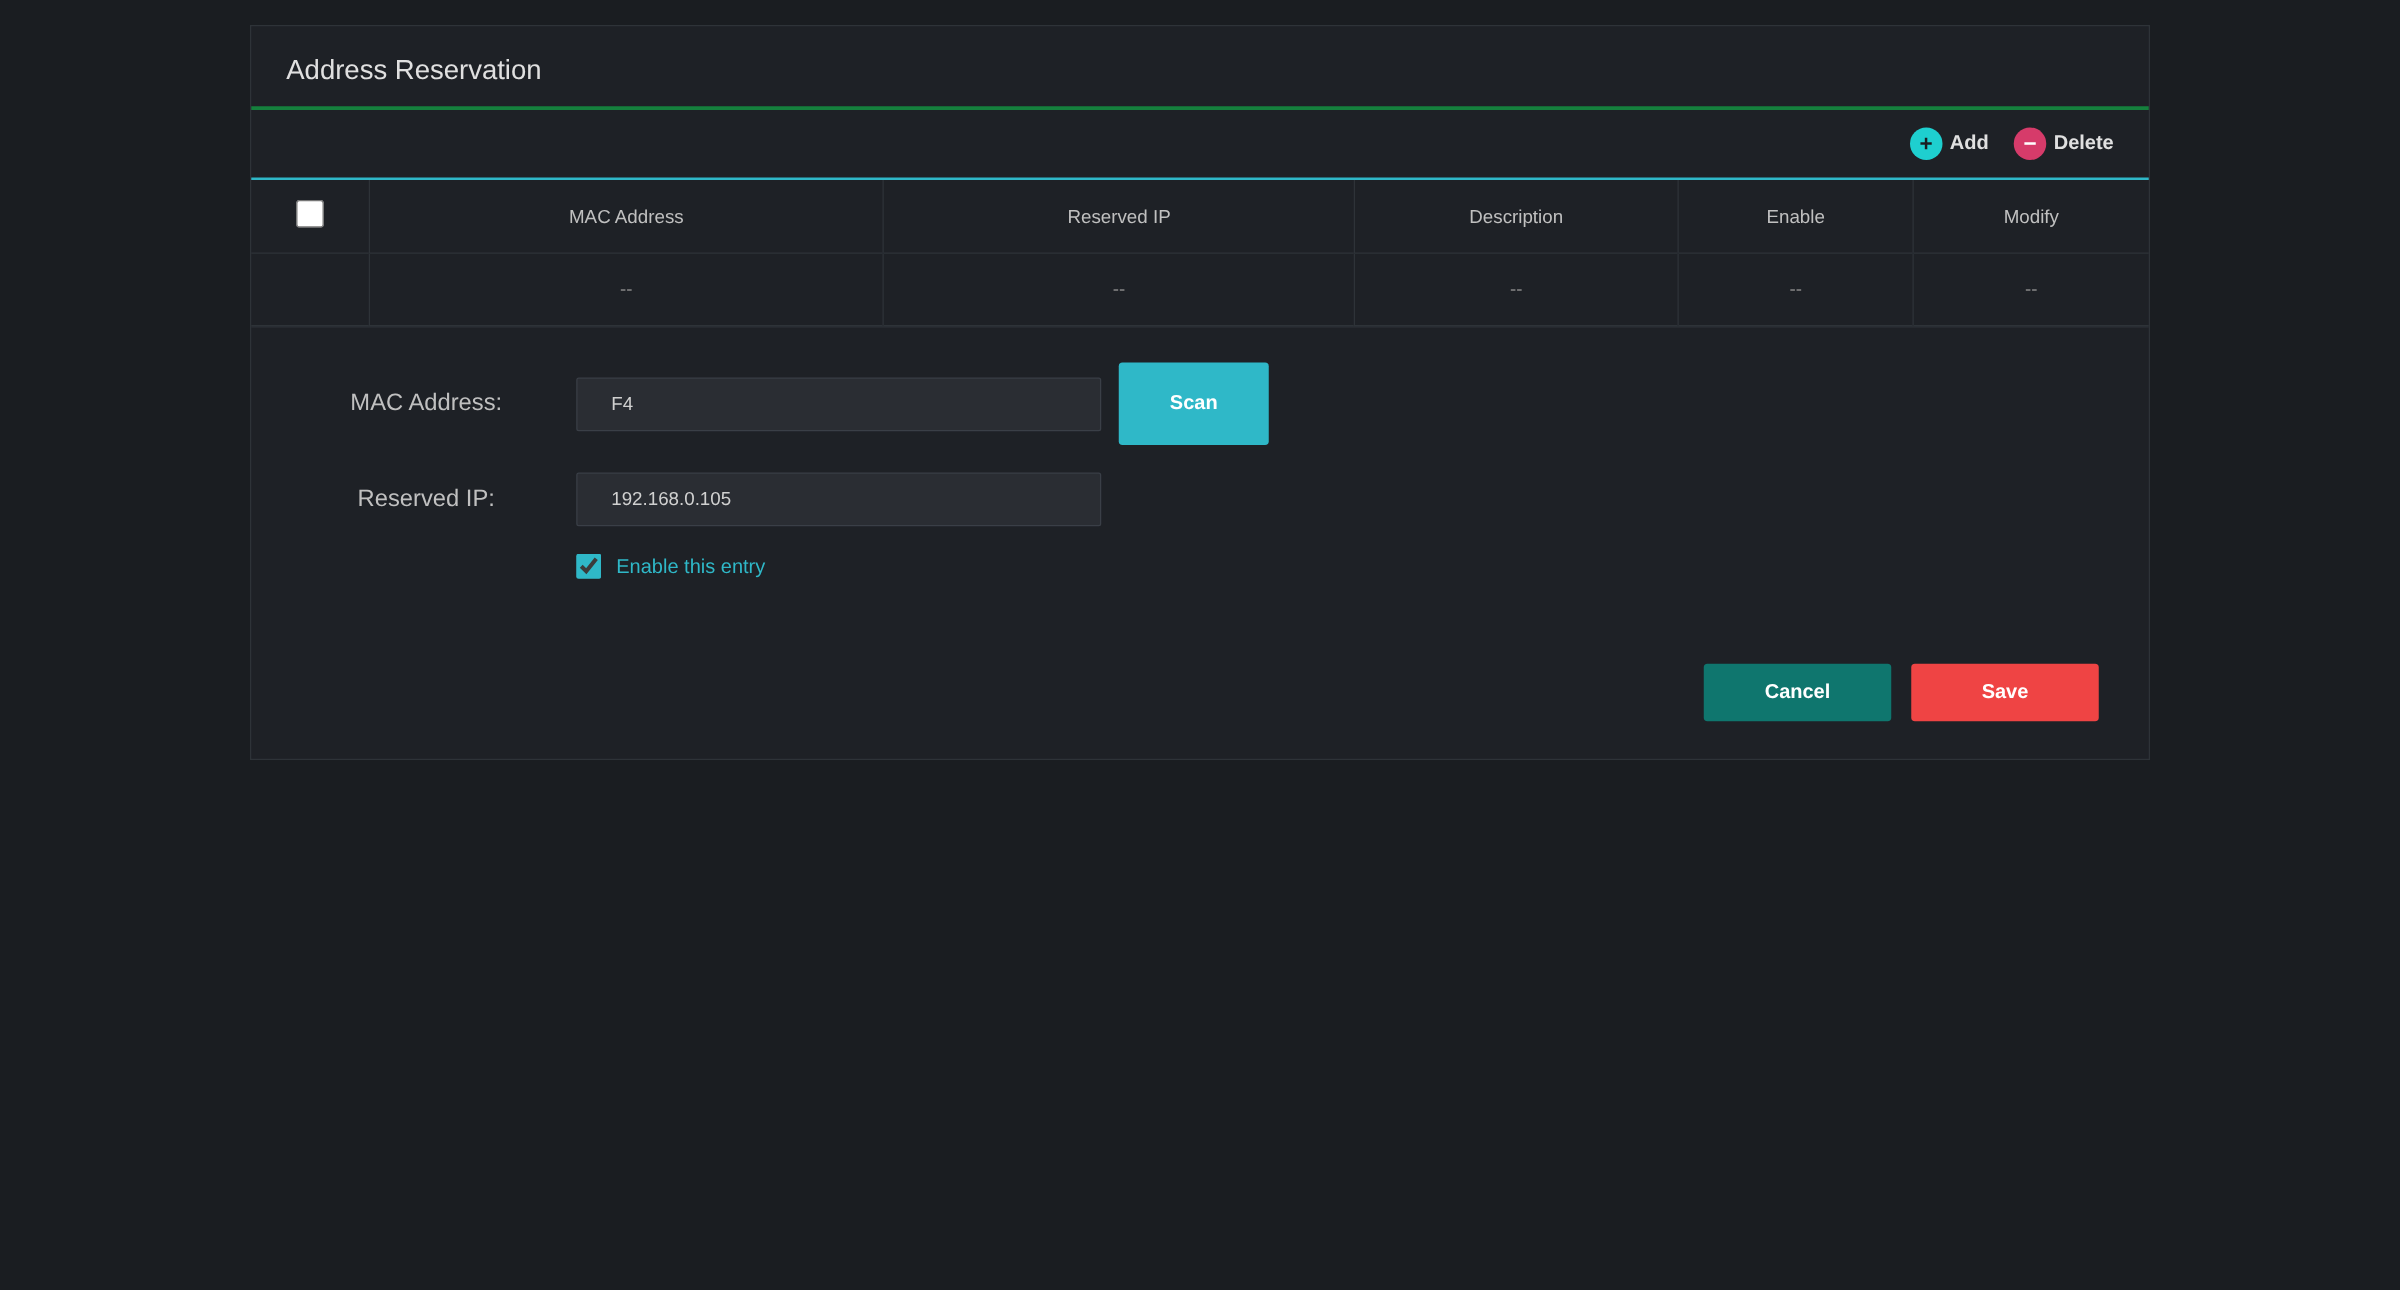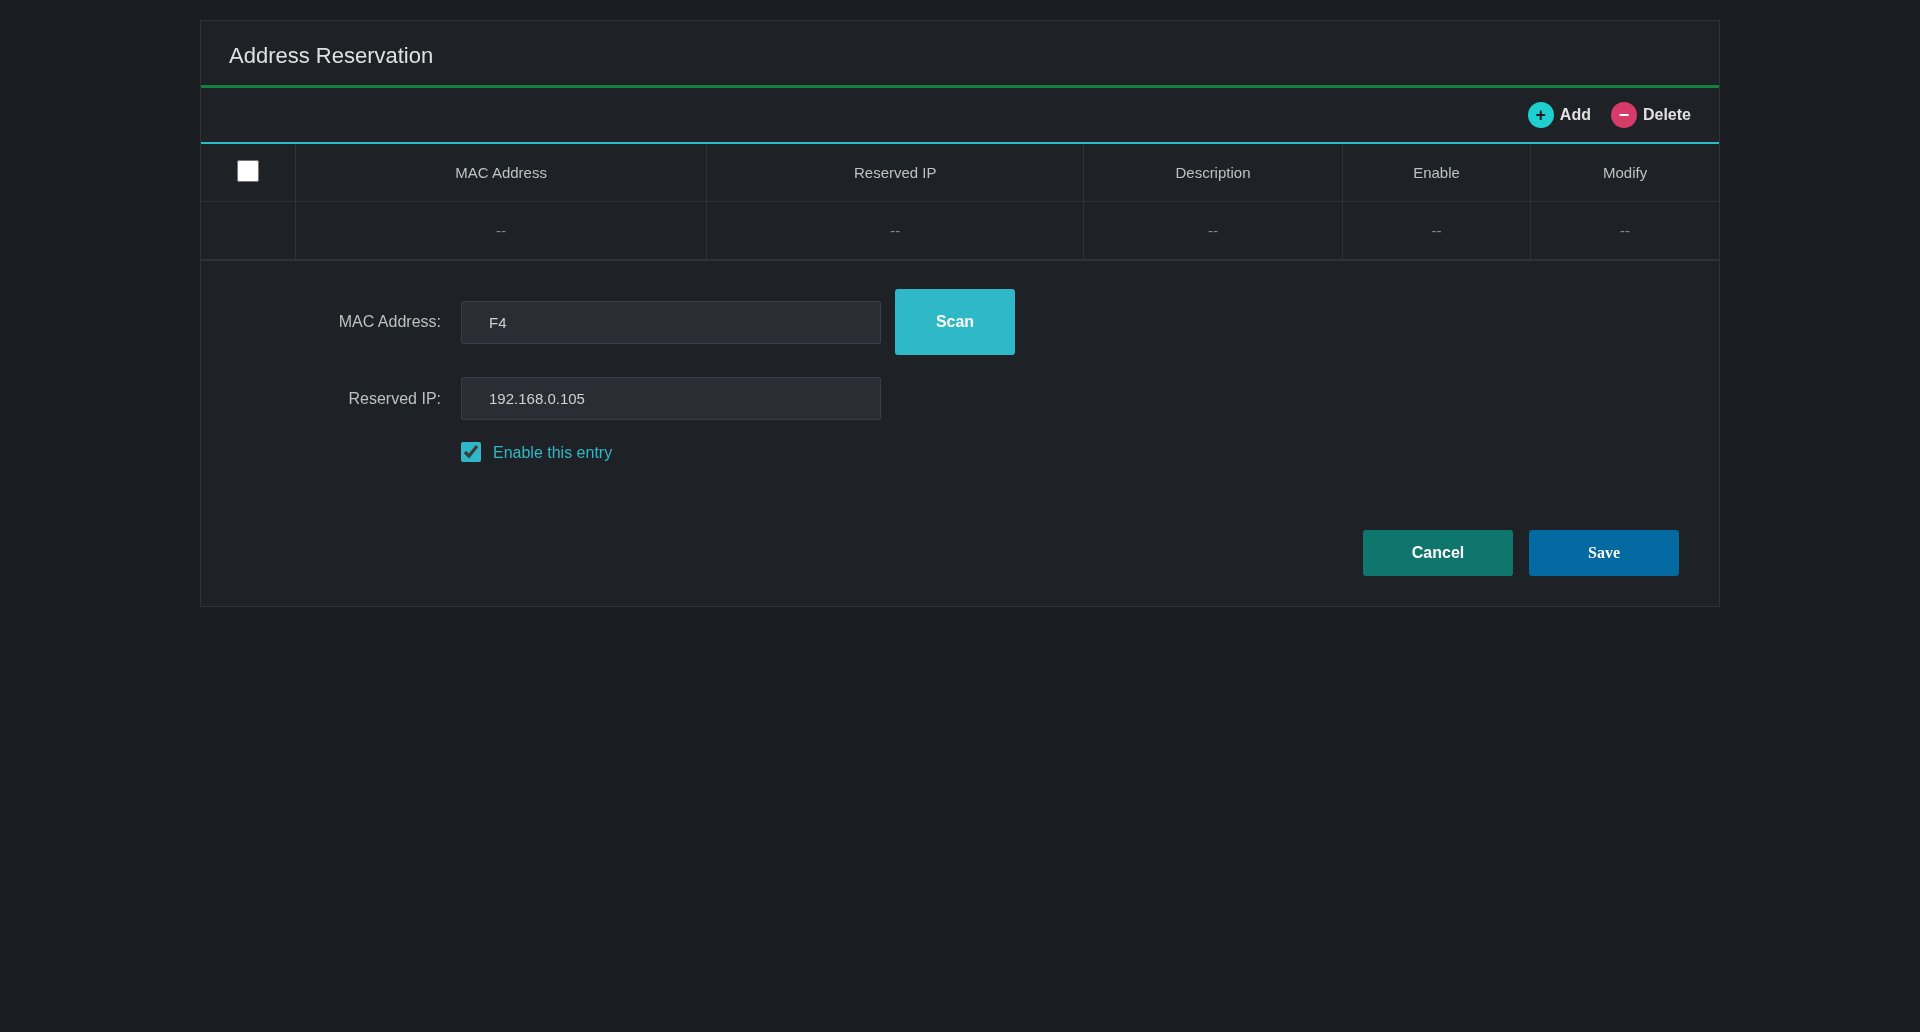--- a/index.html
+++ b/index.html
@@ -168,22 +168,22 @@
 
     .form-row {
       display: flex;
       align-items: center;
       margin-bottom: 22px;
     }
 
     .form-label {
       width: 220px;
       color: #c0c0c0;
-      font-size: 16px;
-      text-align: right;
+      font-size: 19px;
+      text-align: center;
       padding-right: 20px;
     }
 
     .form-input {
       width: 420px;
       background-color: #2a2d33;
       border: 1px solid #3a3f47;
       color: #d0d0d0;
       font-size: 15px;
       padding: 12px 27px;
@@ -241,22 +241,21 @@
       border-radius: 3px;
       cursor: pointer;
       color: #fff;
     }
 
     .cancel-btn {
       background-color: #0f766e;
     }
 
     .save-btn {
-      background-color: #0369a1;
-      font-family: Liberation Serif, serif;
+      background-color: #ef4444;
     }
   </style>
 </head>
 <body>
 
 <div class="modal-container">
 
   <div class="modal-header">
     <h1 class="modal-title">Address Reservation</h1>
   </div>

